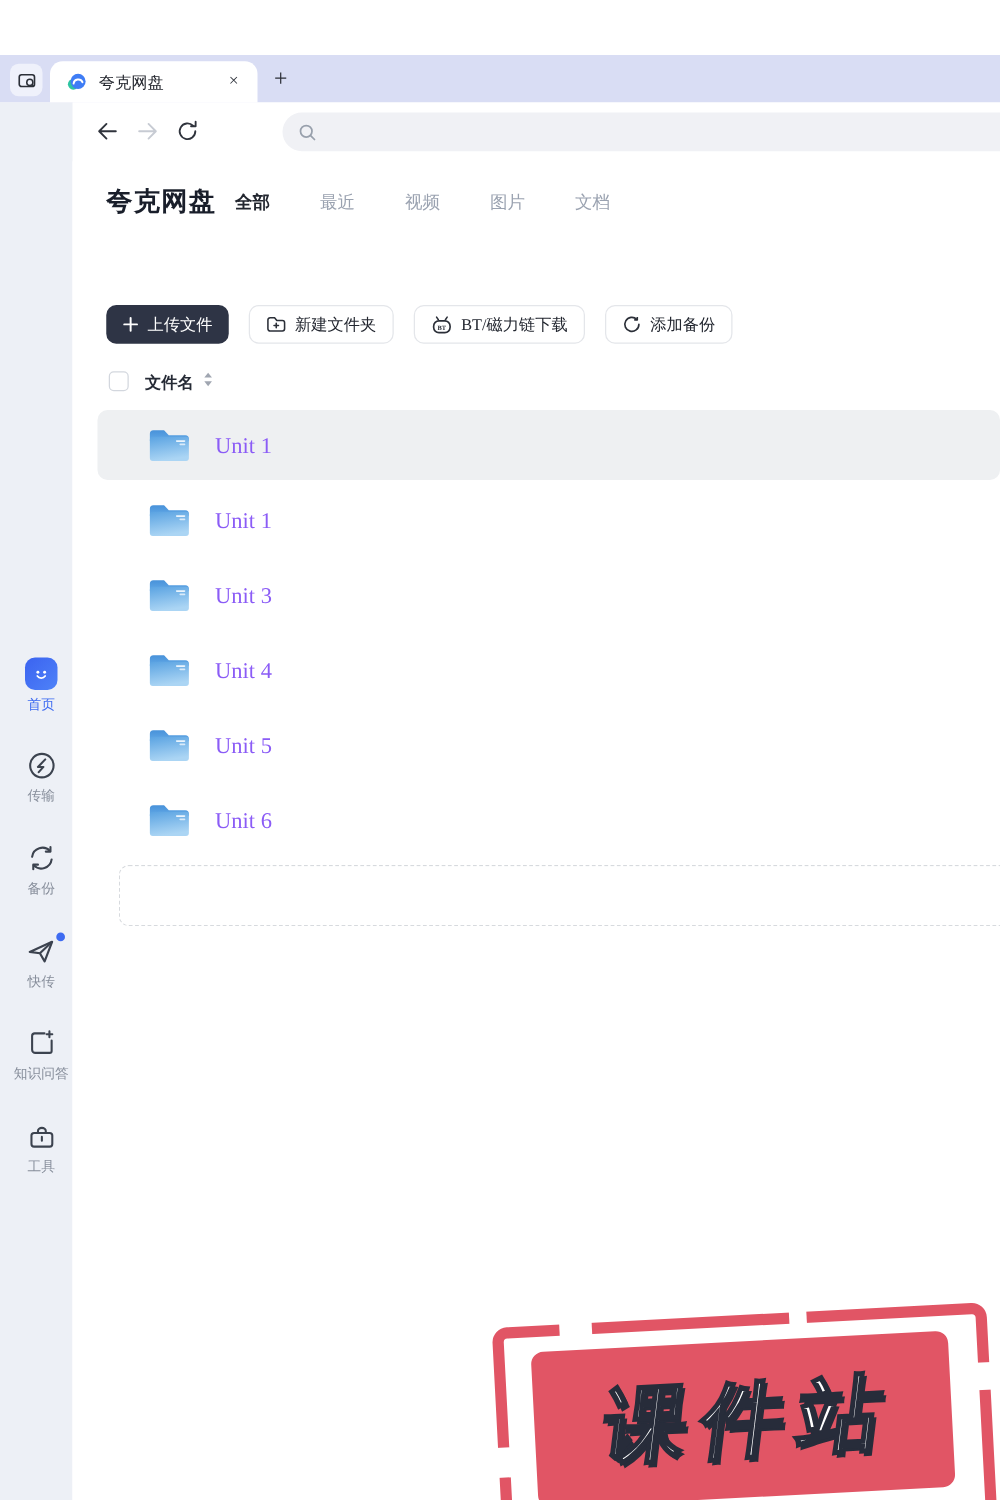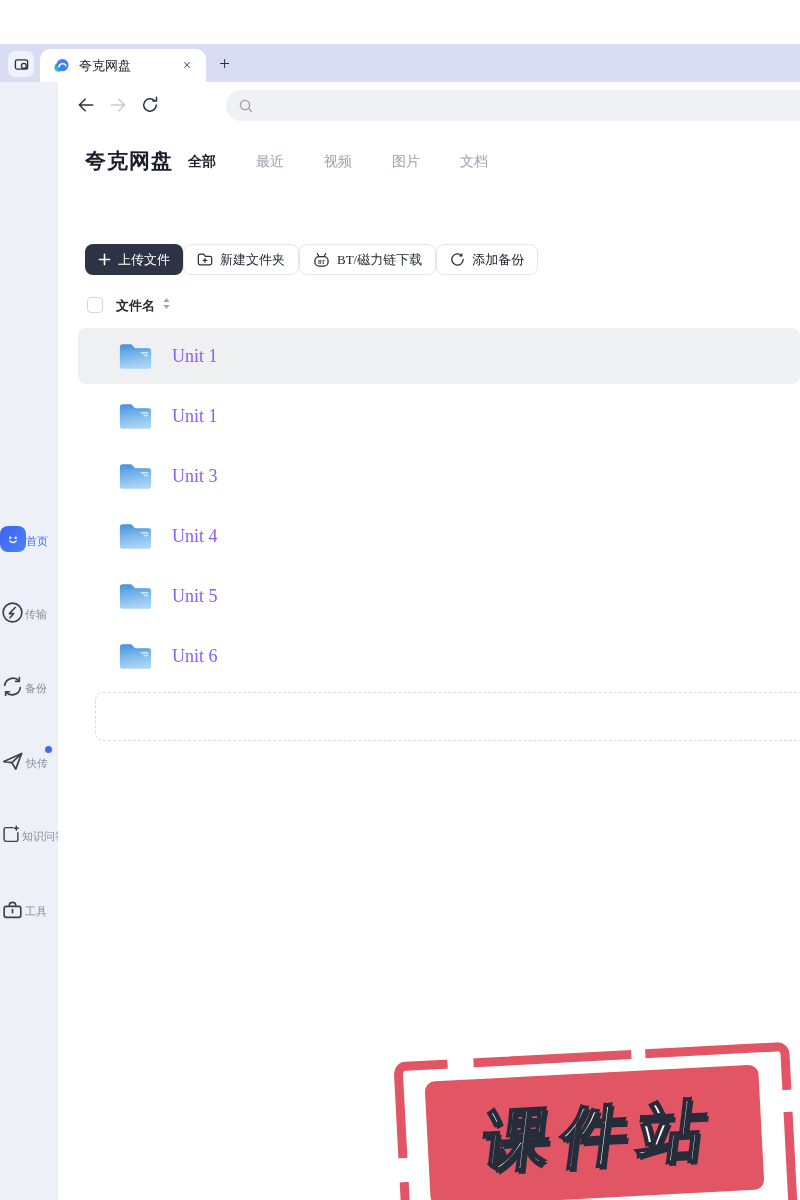--- a/index.html
+++ b/index.html
@@ -22,39 +22,39 @@
   .tab-close { font-size:14px; color:#2f333c; width:18px; height:18px; display:flex; align-items:center; justify-content:center; border-radius:4px; }
   .newtab-btn { position:absolute; left:212px; top:7px; width:25px; height:25px; display:flex; align-items:center; justify-content:center; font-size:19px; color:#2b2e36; font-weight:400; }
   .navbar { position:absolute; left:58px; top:38px; width:742px; height:47px; background:#ffffff; }
   .nav-icon { position:absolute; top:51px; width:20px; height:20px; }
   .searchbar {
     position:absolute; left:226px; top:46px; width:590px; height:31px; border-radius:16px;
     background:#f0f1f5; display:flex; align-items:center; padding-left:12px;
   }
   
   .sidebar { position:absolute; left:0; top:38px; width:58px; height:1162px; background:#edf0f6; }
-  .side-item { position:absolute; left:0; width:66px; display:flex; flex-direction:row; align-items:center; }
+  .side-item { position:absolute; left:0; width:66px; display:flex; flex-direction:column; align-items:center; }
   .side-label { font-size:11px; color:#878e9b; margin-top:4px; white-space:nowrap; }
   .side-label.active { color:#3e6bf1; }
   .home-badge {
     width:26px; height:26px; border-radius:8px;
     background:linear-gradient(135deg,#3b63f0,#4e82f8);
     display:flex; align-items:center; justify-content:center;
   }
   .blue-dot { position:absolute; width:7px; height:7px; border-radius:50%; background:#3e6bf1; }
   
   .main-bg { position:absolute; left:58px; top:85px; width:742px; height:1115px; background:#fff; }
   .page-title { position:absolute; left:85px; top:103px; font-size:21px; font-weight:700; color:#191e2a; letter-spacing:1px; }
   .view-tabs { position:absolute; left:188px; top:109px; display:flex; gap:40px; font-size:14px; }
   .view-tab { color:#9aa2b0; cursor:default; }
   .view-tab.active { color:#22262f; font-weight:700; }
   .breadcrumb { position:absolute; left:85px; top:159px; font-size:13px; font-weight:600; color:#5d6675; white-space:nowrap; }
   .breadcrumb .sep { margin:0 6px; color:#8b93a1; font-weight:400; }
   .breadcrumb .current { color:#20242d; font-weight:700; }
-  .toolbar { position:absolute; left:85px; top:200px; display:flex; }
+  .toolbar { position:absolute; left:85px; top:200px; display:flex; gap:16px; }
   .btn {
     height:31px; display:flex; align-items:center; gap:7px; padding:0 13px;
     border-radius:8px; font-size:13px; background:#fff; border:1px solid #e4e6ea; color:#22262f;
   }
   .btn.primary { background:#2e3445; border:none; color:#fff; }
   
   .list-header { position:absolute; left:87px; top:253px; display:flex; gap:13px; }
   .checkbox { width:16px; height:16px; border:1px solid #d3d7de; border-radius:4px; background:#fff; }
   .col-label { font-size:13px; font-weight:600; color:#262b36; }
   .rows { position:absolute; left:78px; top:284px; width:722px; }

